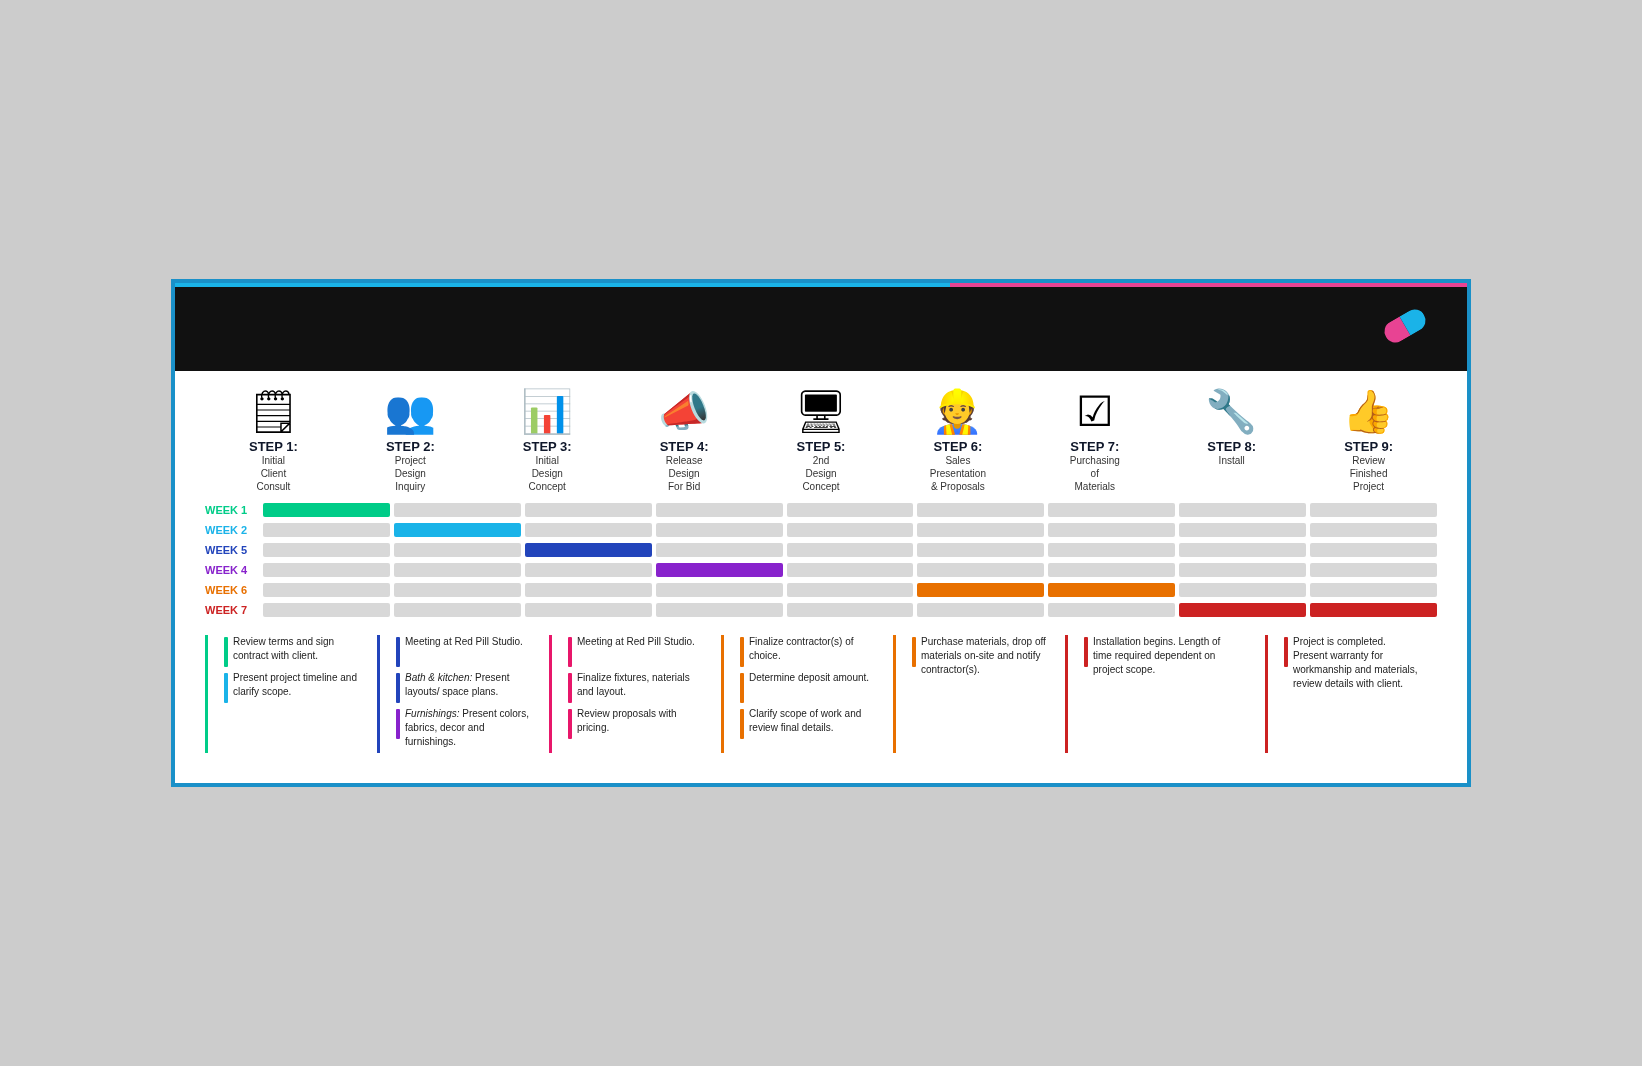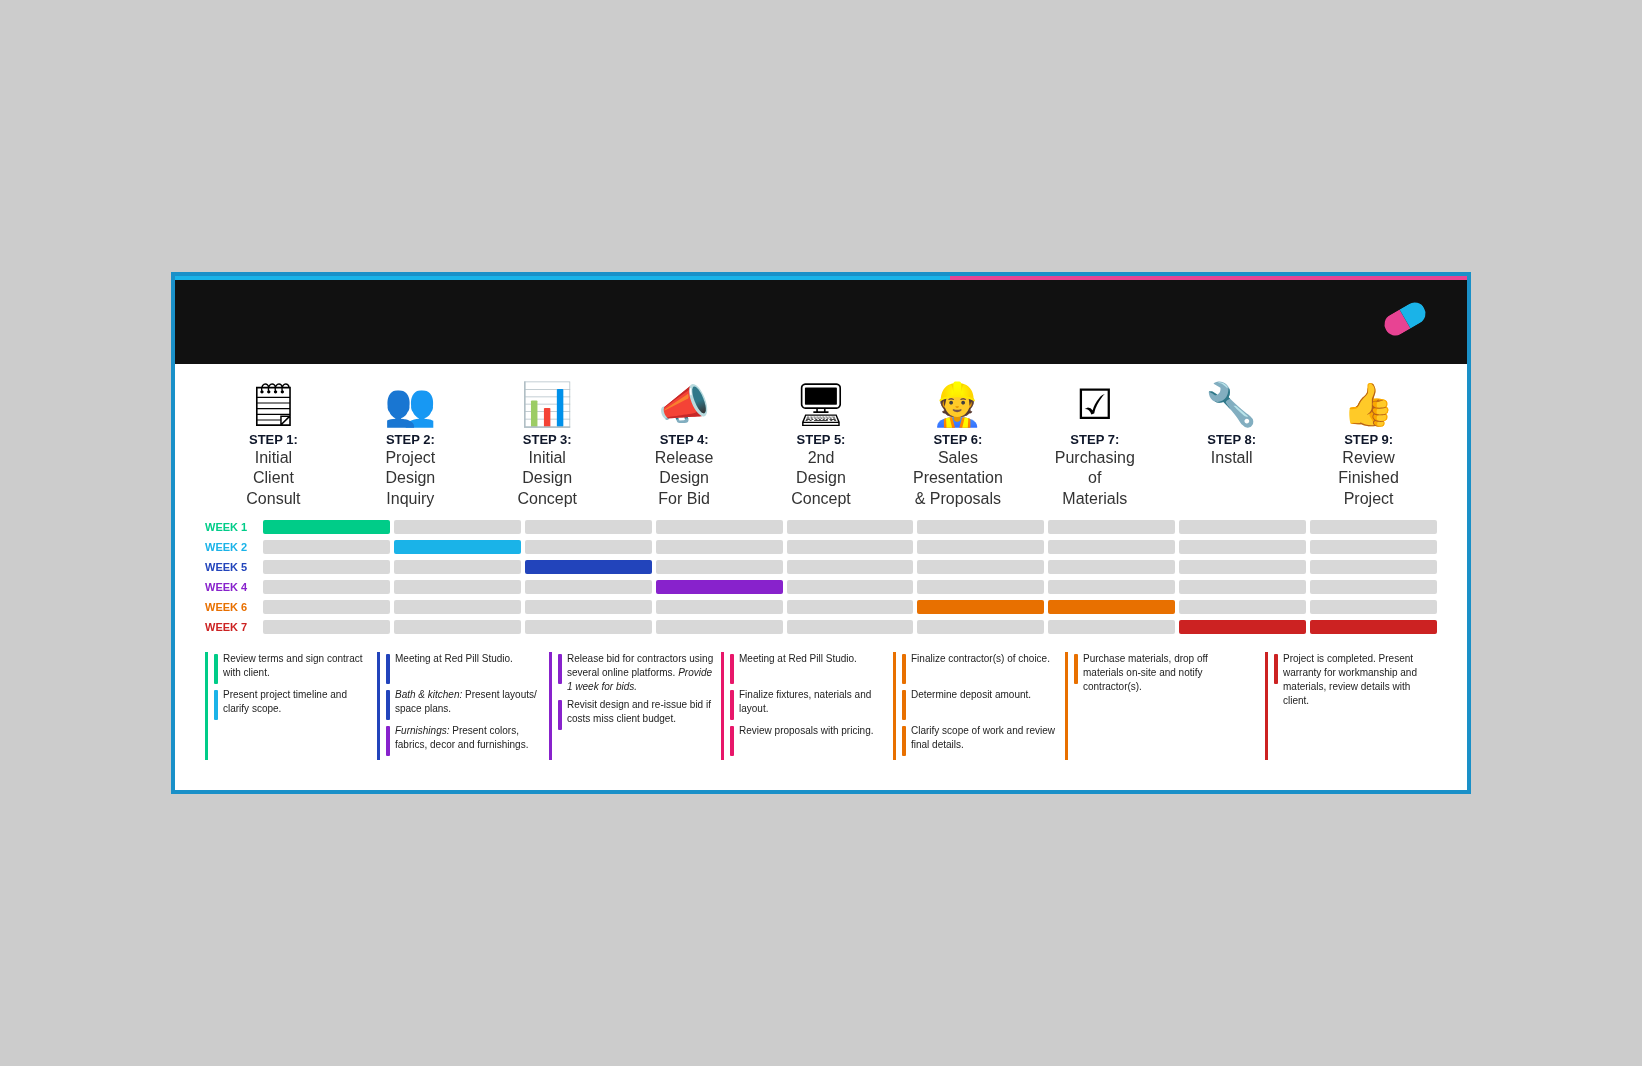--- a/index.html
+++ b/index.html
@@ -78,21 +78,21 @@
     .step-label {
       font-size: 13px;
       font-weight: 900;
       color: #000;
       line-height: 1.2;
     }
     .step-label span {
       color: #0f172a;
     }
     .step-name {
-      font-size: 16px;
+      font-size: 10px;
       color: #333;
       line-height: 1.3;
     }
     .gantt-section {
       margin-top: 10px;
     }
     .gantt-row {
       display: flex;
       align-items: center;
       margin-bottom: 6px;
@@ -113,21 +113,21 @@
       height: 14px;
       border-radius: 2px;
     }
     .notes-section {
       display: flex;
       margin-top: 18px;
       gap: 0;
     }
     .note-col {
       flex: 1;
-      padding: 0 6px;
+      padding: 0 16px;
       border-left: 3px solid #1d4ed8;
       font-size: 10px;
       line-height: 1.4;
       color: #222;
     }
     .note-col .bullet {
       display: flex;
       align-items: flex-start;
       margin-bottom: 4px;
     }
@@ -324,30 +324,20 @@
           </div>
           <div class="bullet">
             <div class="bullet-bar" style="background: rgb(34, 68, 187);"></div>
             <div class="bullet-text"><em>Bath &amp; kitchen:</em> Present layouts/ space plans.</div>
           </div>
           <div class="bullet">
             <div class="bullet-bar" style="background: rgb(136, 34, 204);"></div>
             <div class="bullet-text"><em>Furnishings:</em> Present colors, fabrics, decor and furnishings.</div>
           </div>
         </div>
-        <div class="note-col" style="border-left-color: rgb(136, 34, 204);">
-          <div class="bullet">
-            <div class="bullet-bar" style="background: rgb(136, 34, 204);"></div>
-            <div class="bullet-text">Release bid for contractors using several online platforms. <em>Provide 1 week for bids.</em></div>
-          </div>
-          <div class="bullet">
-            <div class="bullet-bar" style="background: rgb(136, 34, 204);"></div>
-            <div class="bullet-text">Revisit design and re-issue bid if costs miss client budget.</div>
-          </div>
-        </div>
         <div class="note-col" style="border-left-color: rgb(232, 23, 106);">
           <div class="bullet">
             <div class="bullet-bar" style="background: rgb(232, 23, 106);"></div>
             <div class="bullet-text">Meeting at Red Pill Studio.</div>
           </div>
           <div class="bullet">
             <div class="bullet-bar" style="background: rgb(232, 23, 106);"></div>
             <div class="bullet-text">Finalize fixtures, naterials and layout.</div>
           </div>
           <div class="bullet">
@@ -366,20 +356,26 @@
           </div>
           <div class="bullet">
             <div class="bullet-bar" style="background: rgb(232, 112, 0);"></div>
             <div class="bullet-text">Clarify scope of work and review final details.</div>
           </div>
         </div>
         <div class="note-col" style="border-left-color: rgb(232, 112, 0);">
           <div class="bullet">
             <div class="bullet-bar" style="background: rgb(232, 112, 0);"></div>
             <div class="bullet-text">Purchase materials, drop off materials on-site and notify contractor(s).</div>
+          </div>
+        </div>
+        <div class="note-col" style="border-left-color: rgb(204, 34, 34);">
+          <div class="bullet">
+            <div class="bullet-bar" style="background: rgb(204, 34, 34);"></div>
+            <div class="bullet-text">Installation begins. Length of time required dependent on project scope.</div>
           </div>
         </div>
         <div class="note-col" style="border-left-color: rgb(204, 34, 34); margin-left: 28px;">
           <div class="bullet">
             <div class="bullet-bar" style="background: rgb(204, 34, 34);"></div>
             <div class="bullet-text">Project is completed. Present warranty for workmanship and materials, review details with client.</div>
           </div>
         </div>
       </div>
   </div>

